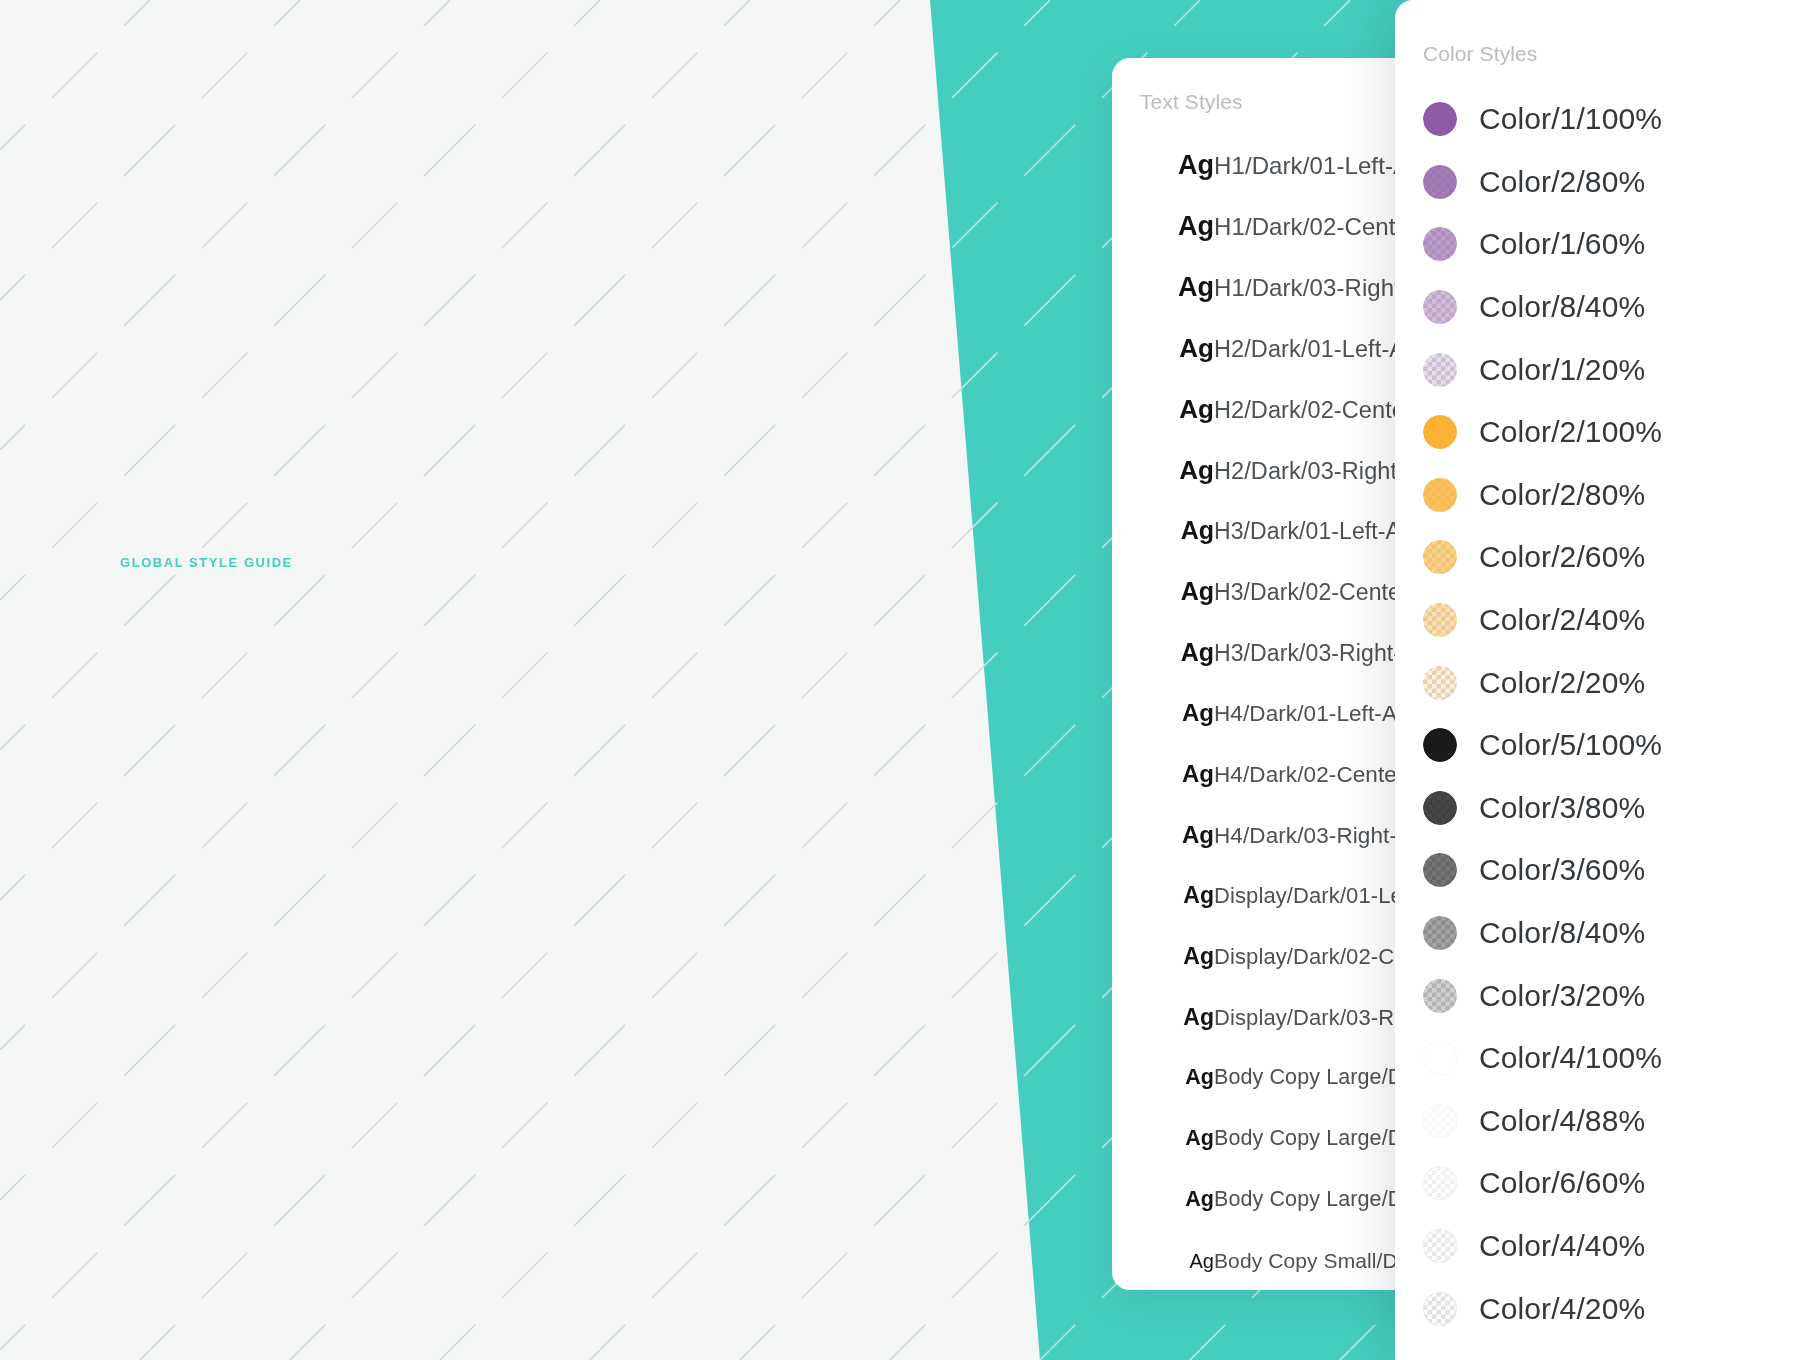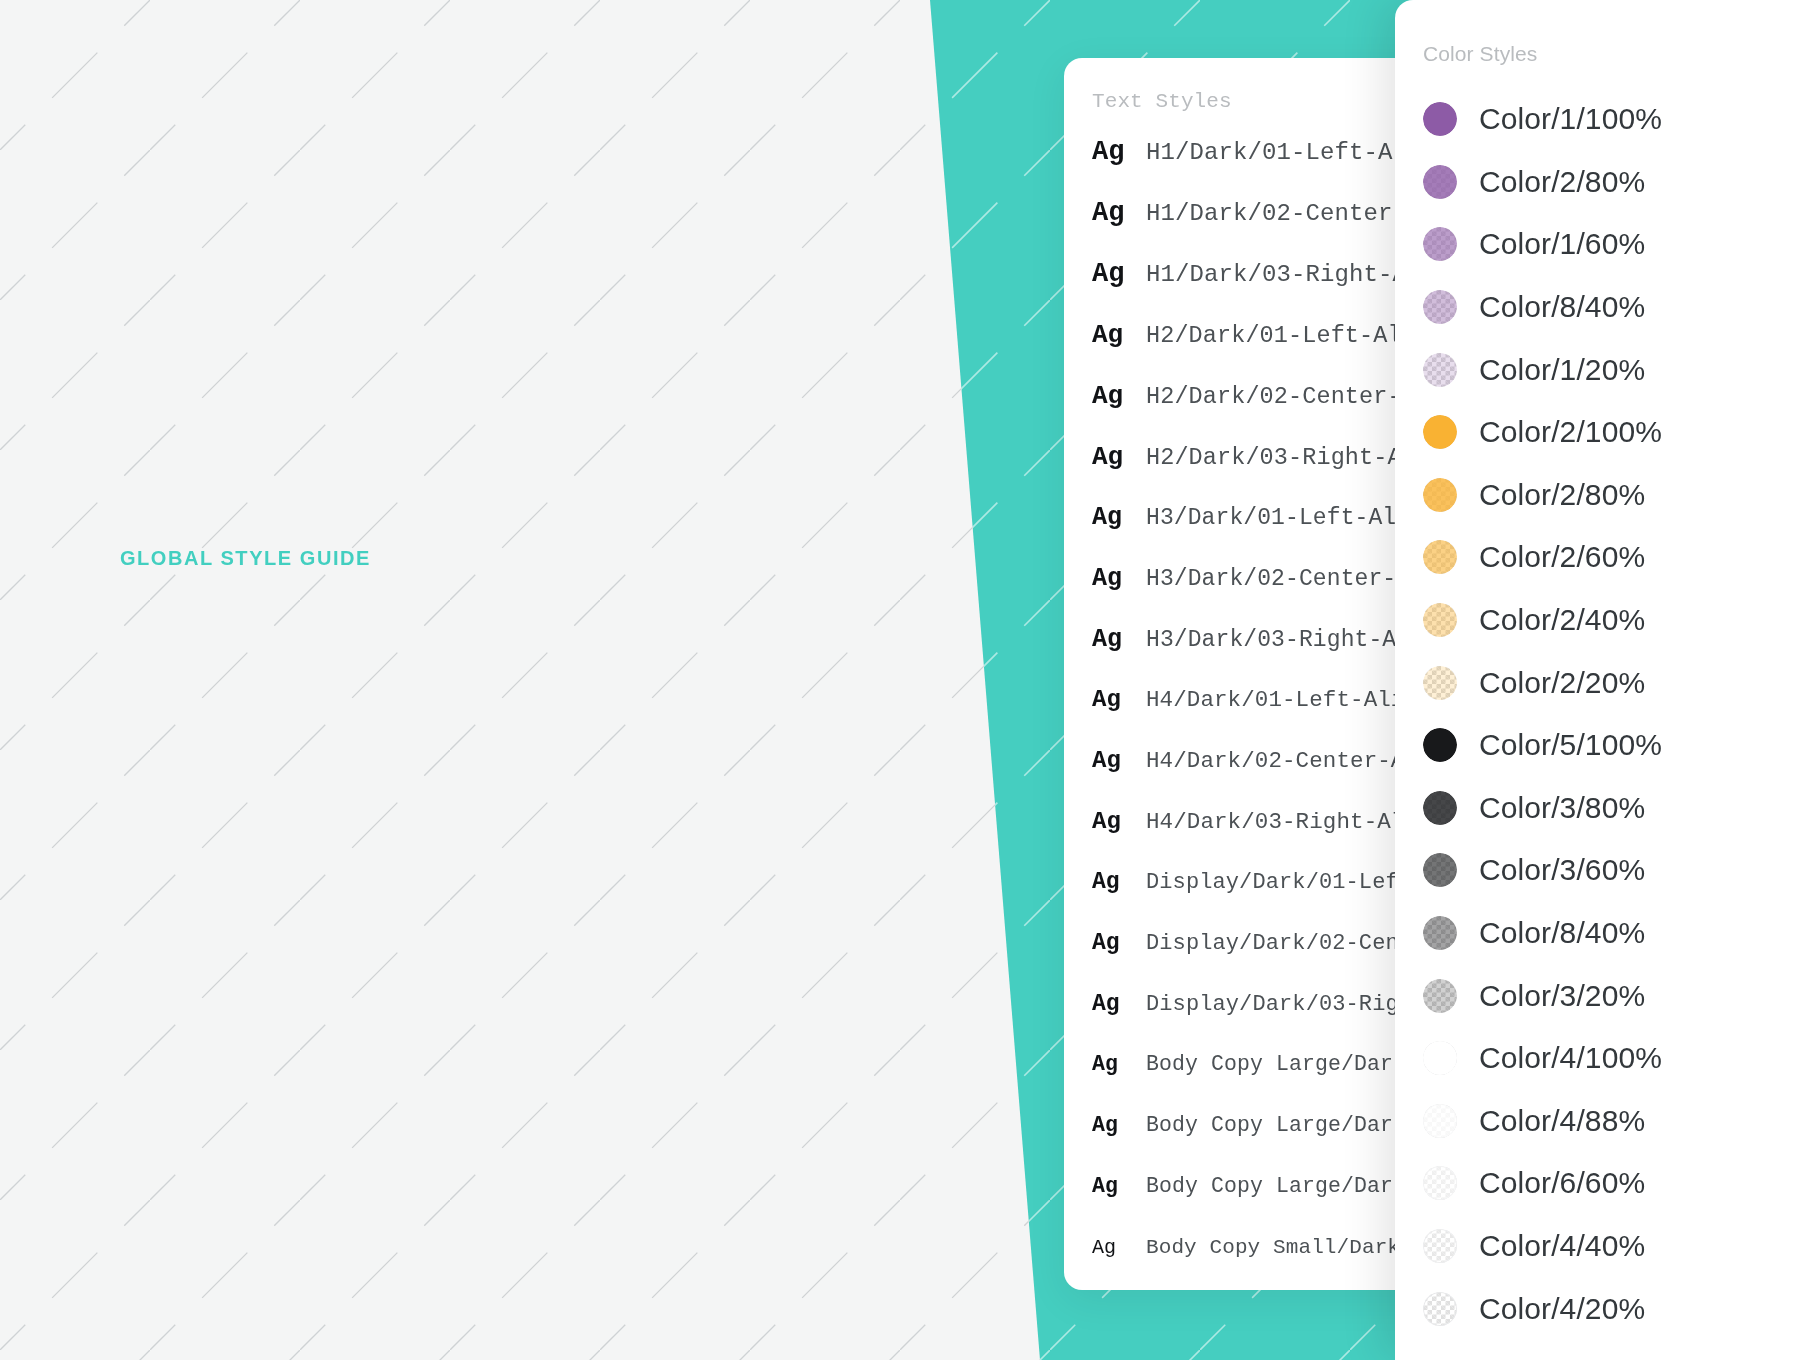--- a/index.html
+++ b/index.html
@@ -36,63 +36,63 @@
   }
 
   
   .hero {
     position: absolute;
     left: 120px;
     top: 548px;
     width: 720px;
   }
   .eyebrow {
-    font-size: 20px;
+    font-size: 13px;
     font-weight: 700;
     letter-spacing: 1.55px;
     color: #42cfc0;
-    margin: 0 0 26px 0;
+    margin: 8px 0 26px 0;
     line-height: 1;
   }
   .headline {
     font-size: 62px;
     line-height: 1.12;
     font-weight: 700;
     color: #212529;
     letter-spacing: -1.1px;
     margin: 0;
     white-space: pre-line;
   }
 
   
   .text-panel {
     position: absolute;
-    left: 1064px;
+    left: 1112px;
     top: 58px;
     width: 420px;
     height: 1232px;
     background: #ffffff;
     border-radius: 18px;
     box-shadow: 0 10px 40px rgba(0,0,0,0.07);
     overflow: hidden;
     padding: 0;
-    font-family: Liberation Mono, monospace;
   }
   .panel-title {
     font-size: 21px;
     color: #b9bcbf;
     font-weight: 400;
     margin: 0;
     padding: 32px 0 0 28px;
     letter-spacing: 0.1px;
   }
   .ts-list {
     list-style: none;
-    margin: 0;
-    padding: 26px 0 0 0;
+    margin: 12px;
+    padding: 26px 0 0 8px;
+    text-align: right;
   }
   .ts-row {
     display: flex;
     align-items: baseline;
     height: 61px;
     padding-left: 28px;
     white-space: nowrap;
   }
   .ts-ag {
     font-weight: 700;

